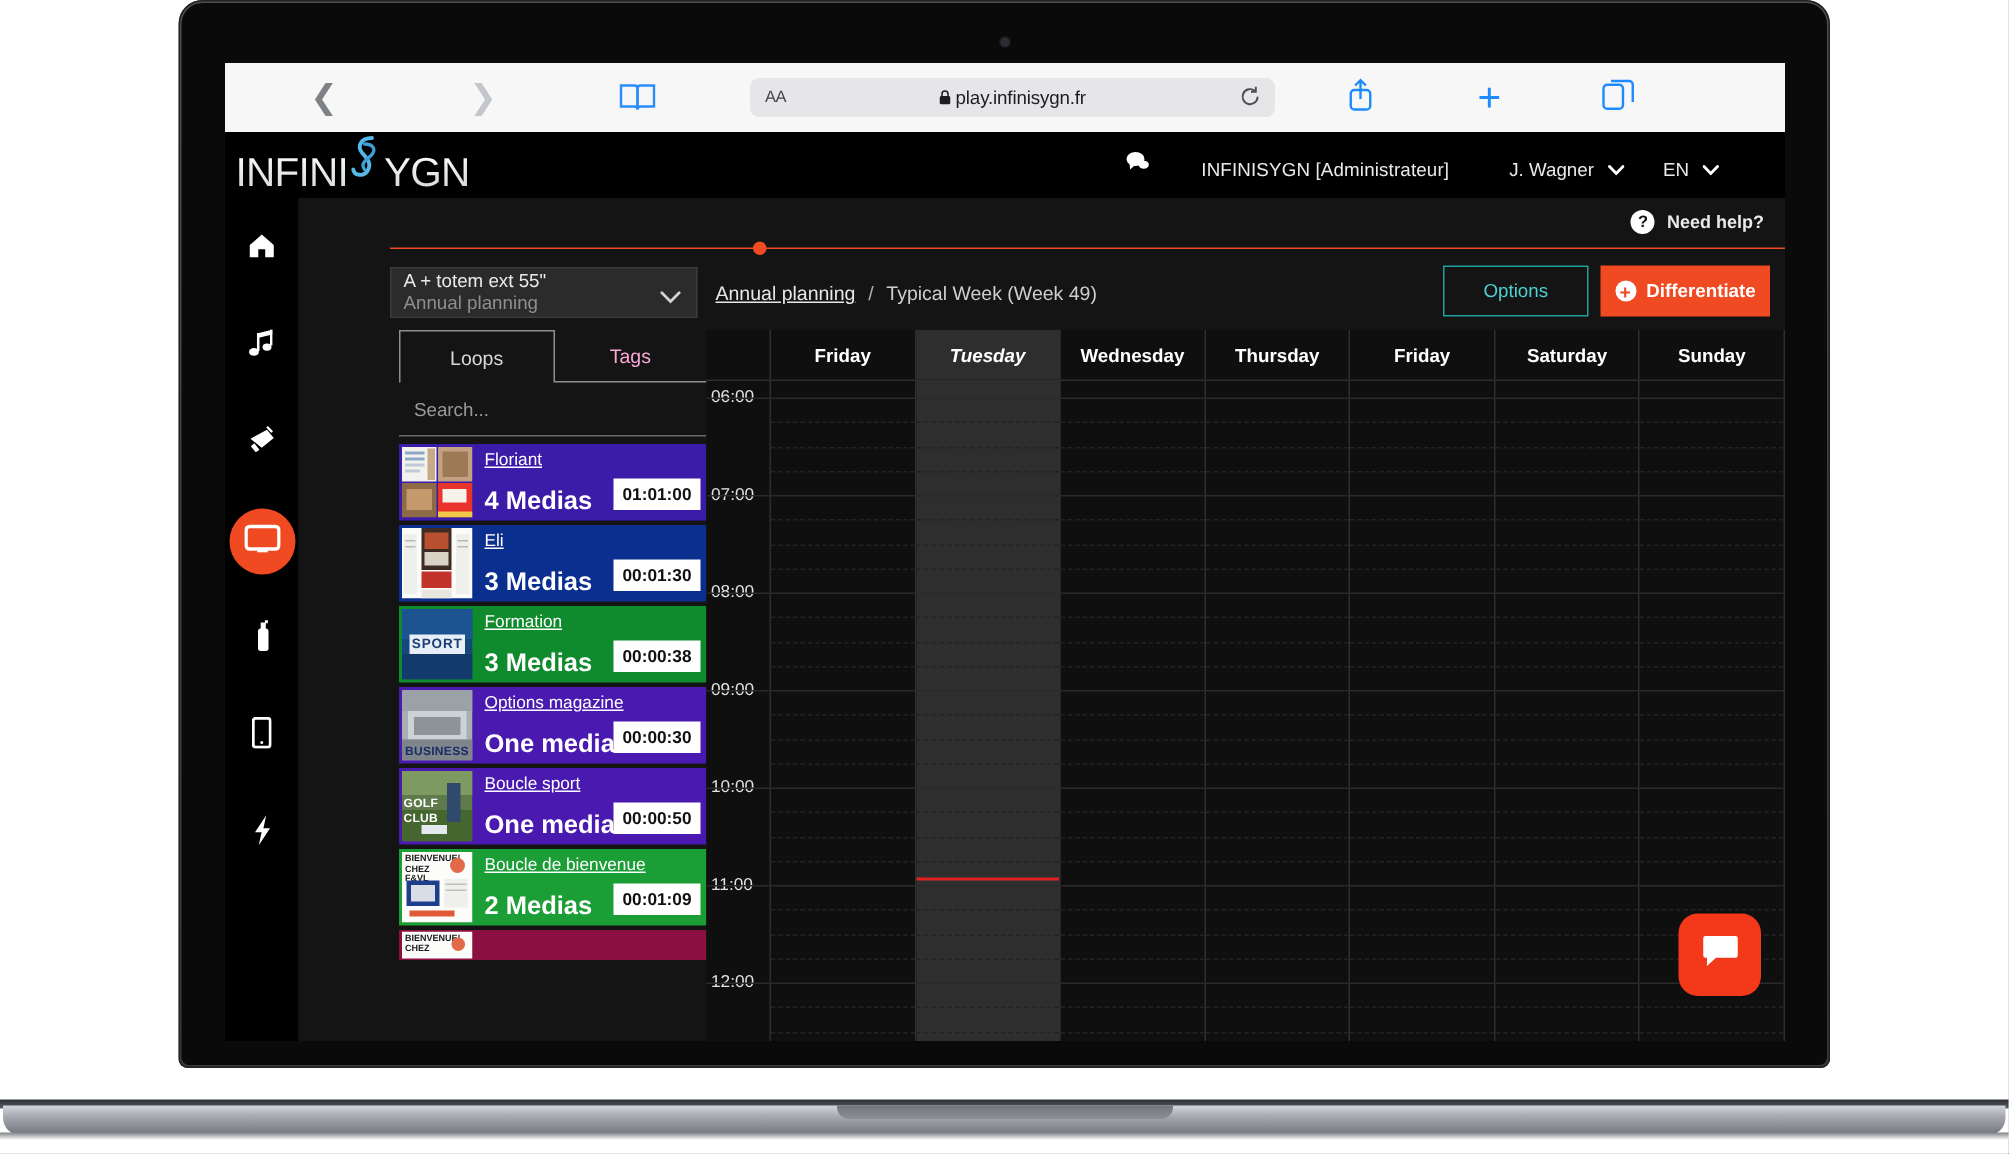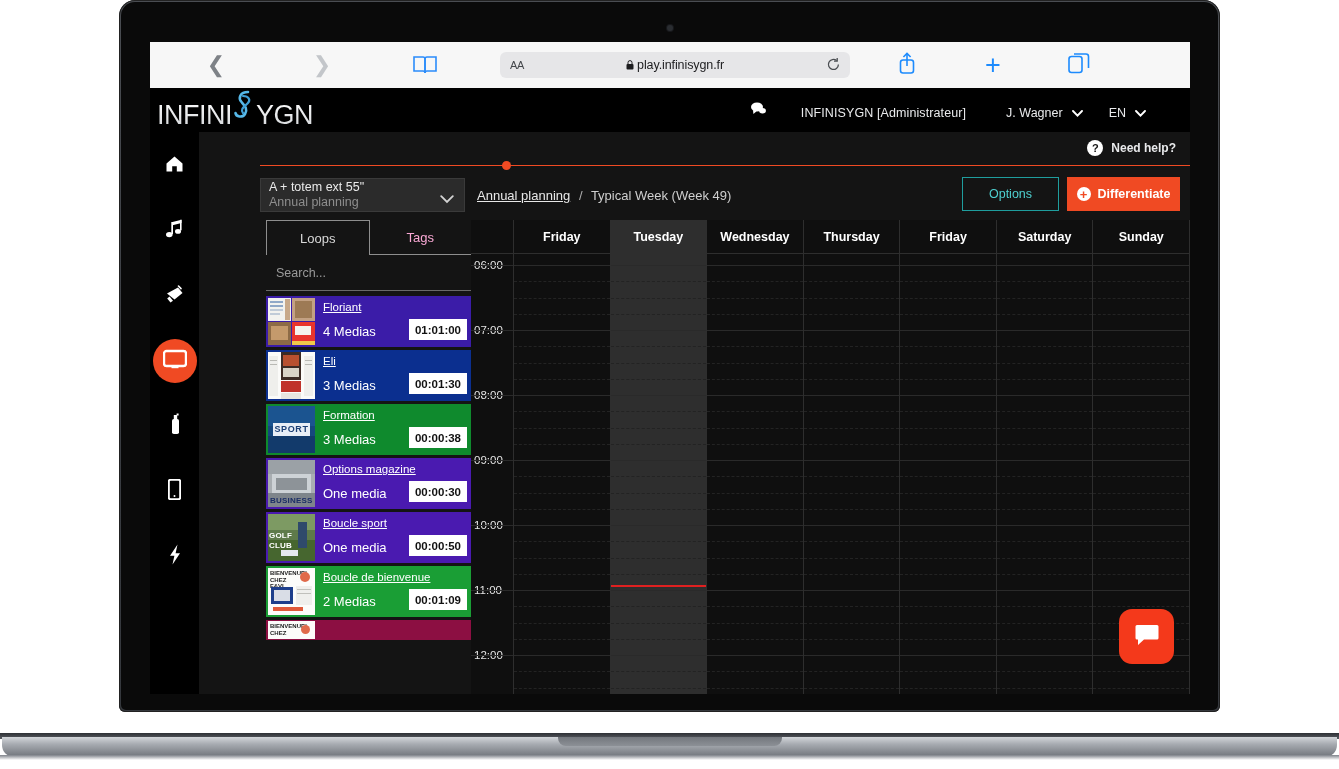--- a/index.html
+++ b/index.html
@@ -188,21 +188,21 @@
   }
   #search-box input::placeholder { color: #9a9a9a; }
   #loop-list { position: relative; margin-top: 5px; height: 395px; overflow: hidden; }
   .loop-row { height: 51px; margin-bottom: 3px; display: flex; align-items: center; position: relative; }
   .loop-thumb { width: 47px; height: 47px; margin-left: 2px; flex: none; overflow: hidden; position: relative; }
   .loop-info { flex: 1; height: 47px; position: relative; }
   .loop-title {
     position: absolute; left: 8px; top: 3px; font-size: 11.5px; color: #ffffff;
     text-decoration: underline;
   }
-  .loop-count { position: absolute; left: 8px; top: 26px; font-size: 13px; color: #ffffff; font-weight: normal; }
+  .loop-count { position: absolute; left: 8px; top: 26px; font-size: 17px; color: #ffffff; font-weight: bold; }
   .loop-dur {
     position: absolute; right: 4px; top: 21px; width: 58px; height: 21px;
     background: #ffffff; color: #111111; font-size: 11.5px; font-weight: bold;
     display: flex; align-items: center; justify-content: center;
   }
   .loop-row.truncated { height: 20px; overflow: hidden; }
   .loop-row.truncated .loop-thumb { height: 18px; margin-top: -0px; }
   .loop-row.truncated .loop-info { height: 18px; }
   .loop-row.truncated .loop-title { top: 0px; margin-top: 24px; }
 
@@ -211,21 +211,21 @@
 
   
   #calendar { position: absolute; left: 272px; top: 88px; width: 719px; height: 474px; background: #0f0f0f; }
   #cal-head { display: flex; height: 34px; border-bottom: 1px solid #2e2e2e; }
   .cal-corner { width: 43px; flex: none; border-right: 1px solid #2e2e2e; }
   .cal-day {
     flex: 1; display: flex; align-items: center; justify-content: center;
     font-size: 12.5px; color: #ffffff; font-weight: bold;
     border-right: 1px solid #2e2e2e;
   }
-  .cal-day.highlight { background: #2e2e2e; }
+  .cal-day.highlight { background: #2e2e2e; font-style: italic; }
   #cal-body { position: relative; height: 440px; display: flex; }
   #time-col { width: 43px; flex: none; position: relative; border-right: 1px solid #2e2e2e; }
   .time-label {
     position: absolute; left: 3px; font-size: 11.5px; color: #e4e4e4; line-height: 1;
   }
   .day-col { flex: 1; position: relative; border-right: 1px solid #2e2e2e; }
   .day-col.highlight { background: #2e2e2e; }
   .hour-line { position: absolute; left: 0; right: 0; height: 1px; background: #2a2a2a; }
   .quarter-line { position: absolute; left: 0; right: 0; height: 0; border-top: 1px dashed #232323; }
   #now-line { position: absolute; height: 2px; background: #e02020; }

